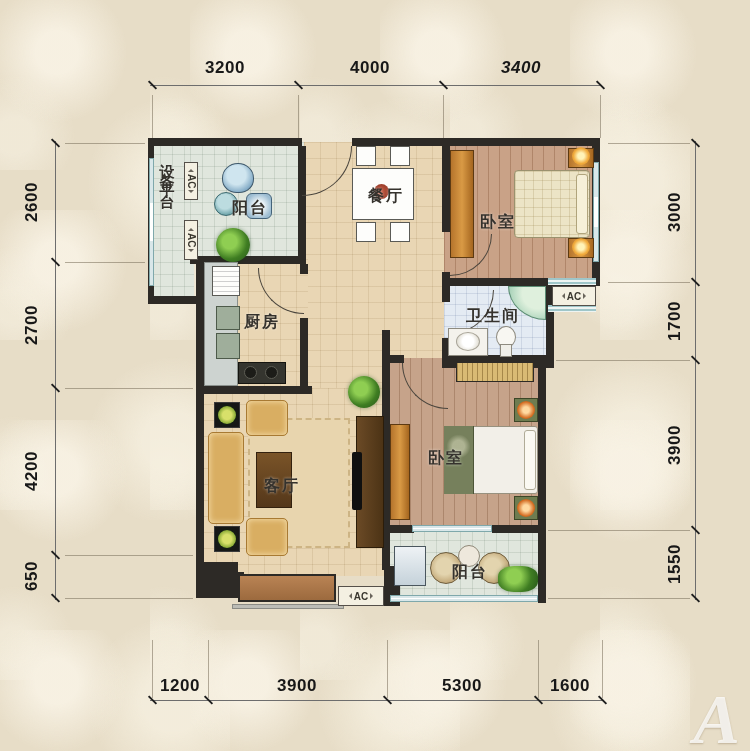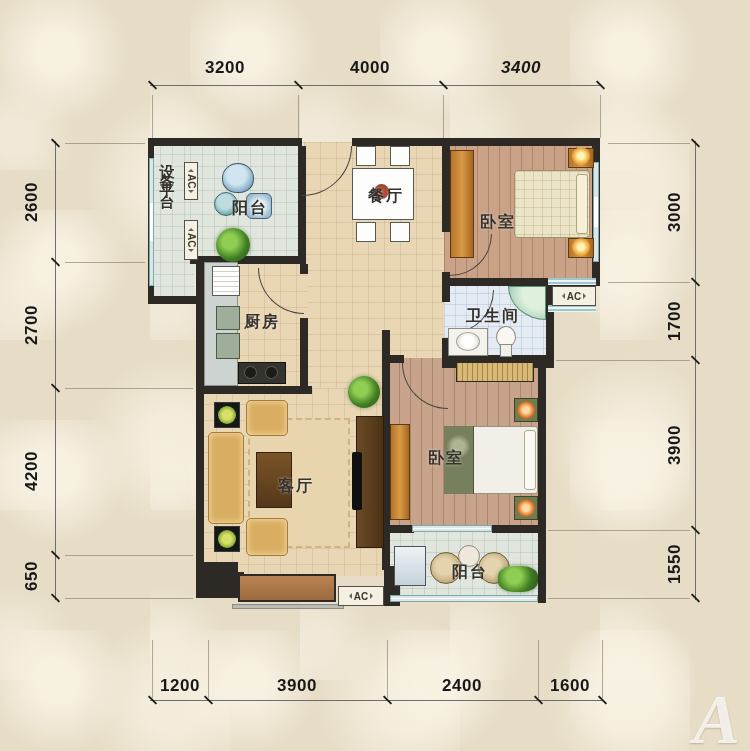--- a/index.html
+++ b/index.html
@@ -196,21 +196,21 @@
 <div class="acbox h" style="left:338px;top:586px;width:46px;height:20px;">
     <span>AC</span>
   </div>
 
 <div class="room-label vert" style="left:157px;top:152px;height:200px;font-size:15px;">设备平台</div>
 <div class="room-label" style="left:232px;top:198px;">阳台</div>
 <div class="room-label" style="left:368px;top:186px;">餐厅</div>
 <div class="room-label" style="left:480px;top:212px;">卧室</div>
 <div class="room-label" style="left:244px;top:312px;">厨房</div>
 <div class="room-label" style="left:466px;top:306px;">卫生间</div>
-<div class="room-label" style="left:278px;top:476px;">客厅</div>
+<div class="room-label" style="left:264px;top:476px;">客厅</div>
 <div class="room-label" style="left:428px;top:448px;">卧室</div>
 <div class="room-label" style="left:452px;top:562px;">阳台</div>
 
 <div class="dim-h" style="left:150px;top:85px;width:452px;"></div>
 <div class="tick" style="left:147px;top:84px;"></div>
 <div class="tick" style="left:293px;top:84px;"></div>
 <div class="tick" style="left:438px;top:84px;"></div>
 <div class="tick" style="left:595px;top:84px;"></div>
 <div class="ext" style="left:152px;top:95px;width:1px;height:43px;"></div>
 <div class="ext" style="left:298px;top:95px;width:1px;height:43px;"></div>
@@ -226,21 +226,21 @@
 <div class="tick" style="left:382px;top:699px;"></div>
 <div class="tick" style="left:533px;top:699px;"></div>
 <div class="tick" style="left:597px;top:699px;"></div>
 <div class="ext" style="left:152px;top:640px;width:1px;height:58px;"></div>
 <div class="ext" style="left:208px;top:640px;width:1px;height:58px;"></div>
 <div class="ext" style="left:387px;top:640px;width:1px;height:58px;"></div>
 <div class="ext" style="left:538px;top:640px;width:1px;height:58px;"></div>
 <div class="ext" style="left:602px;top:640px;width:1px;height:58px;"></div>
 <div class="dimnum" style="left:140px;top:676px;width:80px;">1200</div>
 <div class="dimnum" style="left:257px;top:676px;width:80px;">3900</div>
-<div class="dimnum" style="left:422px;top:676px;width:80px;">2400</div>
+<div class="dimnum" style="left:422px;top:676px;width:80px;">5300</div>
 <div class="dimnum" style="left:530px;top:676px;width:80px;">1600</div>
 
 <div class="dim-v" style="left:55px;top:141px;height:459px;"></div>
 <div class="tick" style="left:50px;top:142px;"></div>
 <div class="tick" style="left:50px;top:261px;"></div>
 <div class="tick" style="left:50px;top:387px;"></div>
 <div class="tick" style="left:50px;top:554px;"></div>
 <div class="tick" style="left:50px;top:597px;"></div>
 <div class="ext" style="left:65px;top:143px;width:80px;height:1px;"></div>
 <div class="ext" style="left:65px;top:262px;width:80px;height:1px;"></div>

